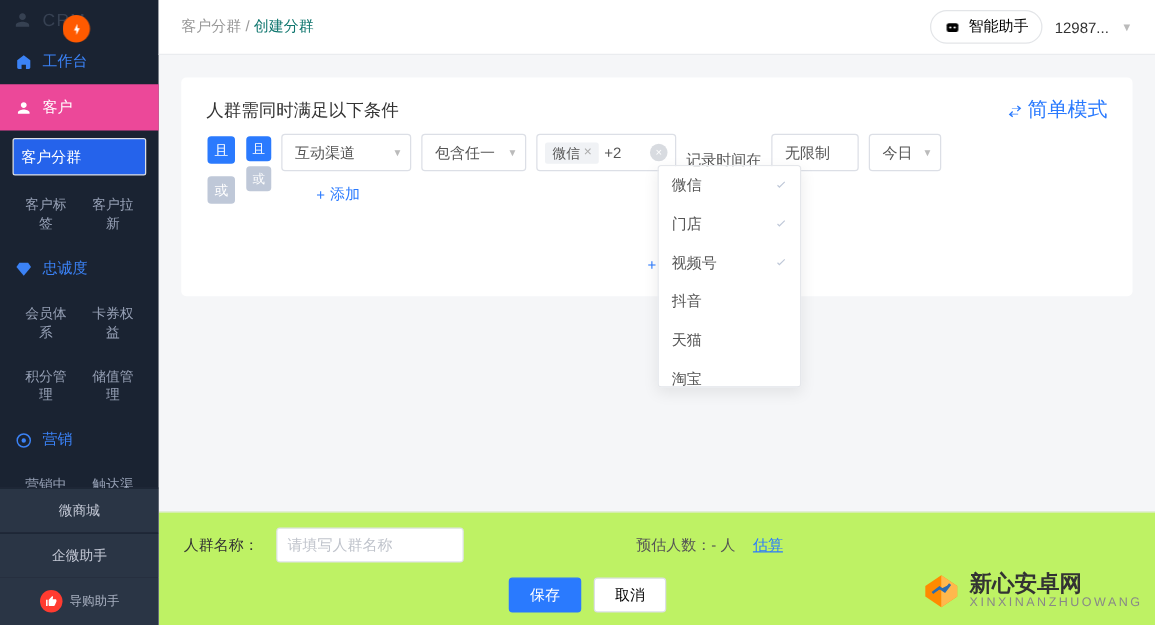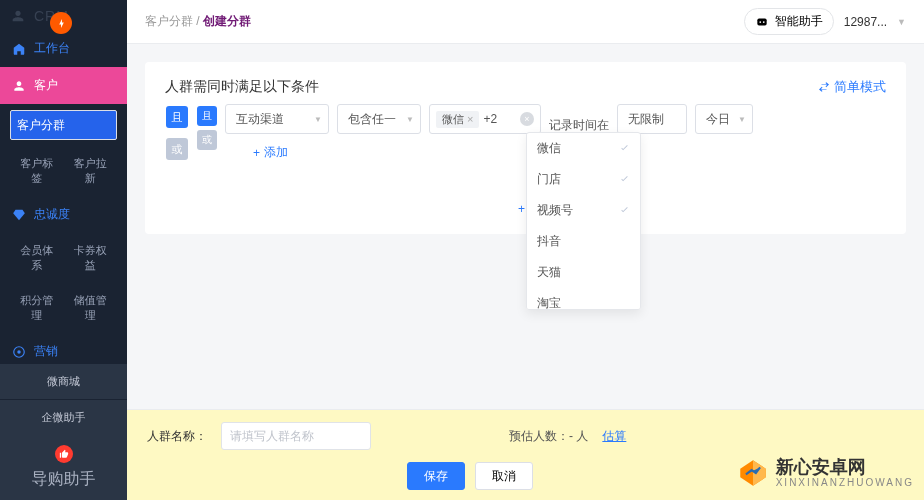--- a/index.html
+++ b/index.html
@@ -17,40 +17,40 @@
 .nav { flex: 1; overflow-y: auto; }
 .nav-item { display: flex; align-items: center; padding: 10px 12px; gap: 8px; cursor: pointer; color: #3b82f6; }
 .nav-item.active { background: #ec4899; color: #fff; }
 .nav-item svg { width: 14px; height: 14px; fill: currentColor; flex-shrink: 0; }
 .sub-row { display: flex; padding: 6px 10px; gap: 0; font-size: 11px; }
 .sub-row span { flex: 1; padding: 4px 6px; text-align: center; cursor: pointer; color: #96a0b5; border-radius: 2px; }
 .sub-row span.sel { background: #2563eb; color: #fff; }
 
 .sidebar-bottom { margin-top: auto; }
 .sb-item { background: #2a3545; padding: 10px; text-align: center; font-size: 11px; color: #c4c9d6; border-top: 1px solid #1a2332; cursor: pointer; }
-.sb-like { background: #2a3545; display: flex; align-items: center; justify-content: center; gap: 6px; padding: 10px; font-size: 16px; flex-direction: column; }
+.sb-like { background: #2a3545; display: flex; align-items: center; justify-content: center; gap: 6px; padding: 10px; font-size: 10px; }
 .sb-like .thumb { width: 18px; height: 18px; border-radius: 50%; background: #ff3b30; display: flex; align-items: center; justify-content: center; }
 .sb-like .thumb svg { width: 10px; height: 10px; fill: #fff; }
 
 
 .main { flex: 1; display: flex; flex-direction: column; background: #f5f6f8; position: relative; }
 .topbar { display: flex; align-items: center; justify-content: space-between; padding: 8px 18px; background: #fff; border-bottom: 1px solid #eaecef; font-size: 12px; }
 .breadcrumb { color: #999; }
-.breadcrumb .cur { color: #701a75; font-weight: 700; }
+.breadcrumb .cur { color: #0f766e; font-weight: 400; }
 .topbar-right { display: flex; align-items: center; gap: 10px; }
 .ai-btn { display: flex; align-items: center; gap: 6px; border: 1px solid #e3e5e8; padding: 4px 10px; border-radius: 14px; cursor: pointer; }
 .ai-btn svg { width: 14px; height: 14px; fill: #000; }
 .user-id { color: #333; }
 .chev { color: #bbb; font-size: 9px; }
 
 .content { flex: 1; padding: 18px; display: flex; flex-direction: column; gap: 0; overflow: hidden; }
 .card { background: #fff; border-radius: 4px; padding: 16px 20px; position: relative; }
 .card-head { display: flex; justify-content: space-between; align-items: center; margin-bottom: 8px; }
 .card-title { font-size: 14px; color: #333; font-weight: 500; }
-.simple-mode { color: #2a7afe; font-size: 13px; display: flex; align-items: center; gap: 4px; cursor: pointer; }
+.simple-mode { color: #2a7afe; font-size: 16px; display: flex; align-items: center; gap: 4px; cursor: pointer; }
 .simple-mode svg { width: 12px; height: 12px; fill: #2a7afe; }
 
 
 .builder { display: flex; align-items: flex-start; gap: 0; position: relative; }
 .brace { width: 24px; display: flex; flex-direction: column; align-items: center; }
 .tag-cube { width: 22px; height: 22px; background: #2a7afe; color: #fff; font-size: 11px; display: flex; align-items: center; justify-content: center; border-radius: 3px; margin: 2px 0; cursor: pointer; }
 .tag-cube.gray { background: #bfc8d8; }
 .col { display: flex; flex-direction: column; gap: 6px; }
 
 .inner-group { display: flex; align-items: flex-start; gap: 8px; margin-left: 8px; }
@@ -70,21 +70,21 @@
 .add-link { color: #2a7afe; font-size: 12px; cursor: pointer; display: flex; align-items: center; gap: 4px; margin-top: 10px; margin-left: 28px; }
 .add-cond { color: #2a7afe; font-size: 12px; cursor: pointer; text-align: center; margin-top: 30px; padding-top: 10px; }
 .add-cond span { margin-right: 4px; }
 
 
 .dropdown { position: absolute; left: 399px; top: 132px; width: 115px; background: #fff; border: 1px solid #e5e7eb; box-shadow: 0 4px 12px rgba(0,0,0,0.08); border-radius: 3px; max-height: 178px; overflow-y: auto; z-index: 50; }
 .dd-item { display: flex; align-items: center; justify-content: space-between; padding: 7px 10px; font-size: 12px; color: #555; cursor: pointer; }
 .dd-item svg { width: 11px; height: 11px; fill: #bfc8d8; }
 
 
-.footer { background: #fef9c3; border-top: 1px solid #eaecef; padding: 12px 20px 10px; }
+.footer { background: #bef264; border-top: 1px solid #eaecef; padding: 12px 20px 10px; }
 .footer-row1 { display: flex; align-items: center; gap: 14px; font-size: 12px; margin-bottom: 12px; }
 .footer-row1 .flabel { color: #333; }
 .group-input { border: 1px solid #e0e3e8; border-radius: 3px; height: 28px; width: 150px; padding: 0 8px; font-size: 12px; color: #555; }
 .group-input::placeholder { color: #c0c4cc; }
 .est { color: #555; }
 .est-link { color: #2a7afe; cursor: pointer; text-decoration: underline; }
 .footer-row2 { display: flex; align-items: flex-end; gap: 10px; padding-left: 260px; }
 .btn { height: 28px; padding: 0 16px; border: 1px solid #dcdfe6; background: #fff; font-size: 12px; border-radius: 3px; cursor: pointer; }
 .btn.primary { background: #2a7afe; color: #fff; border-color: #2a7afe; }
 

